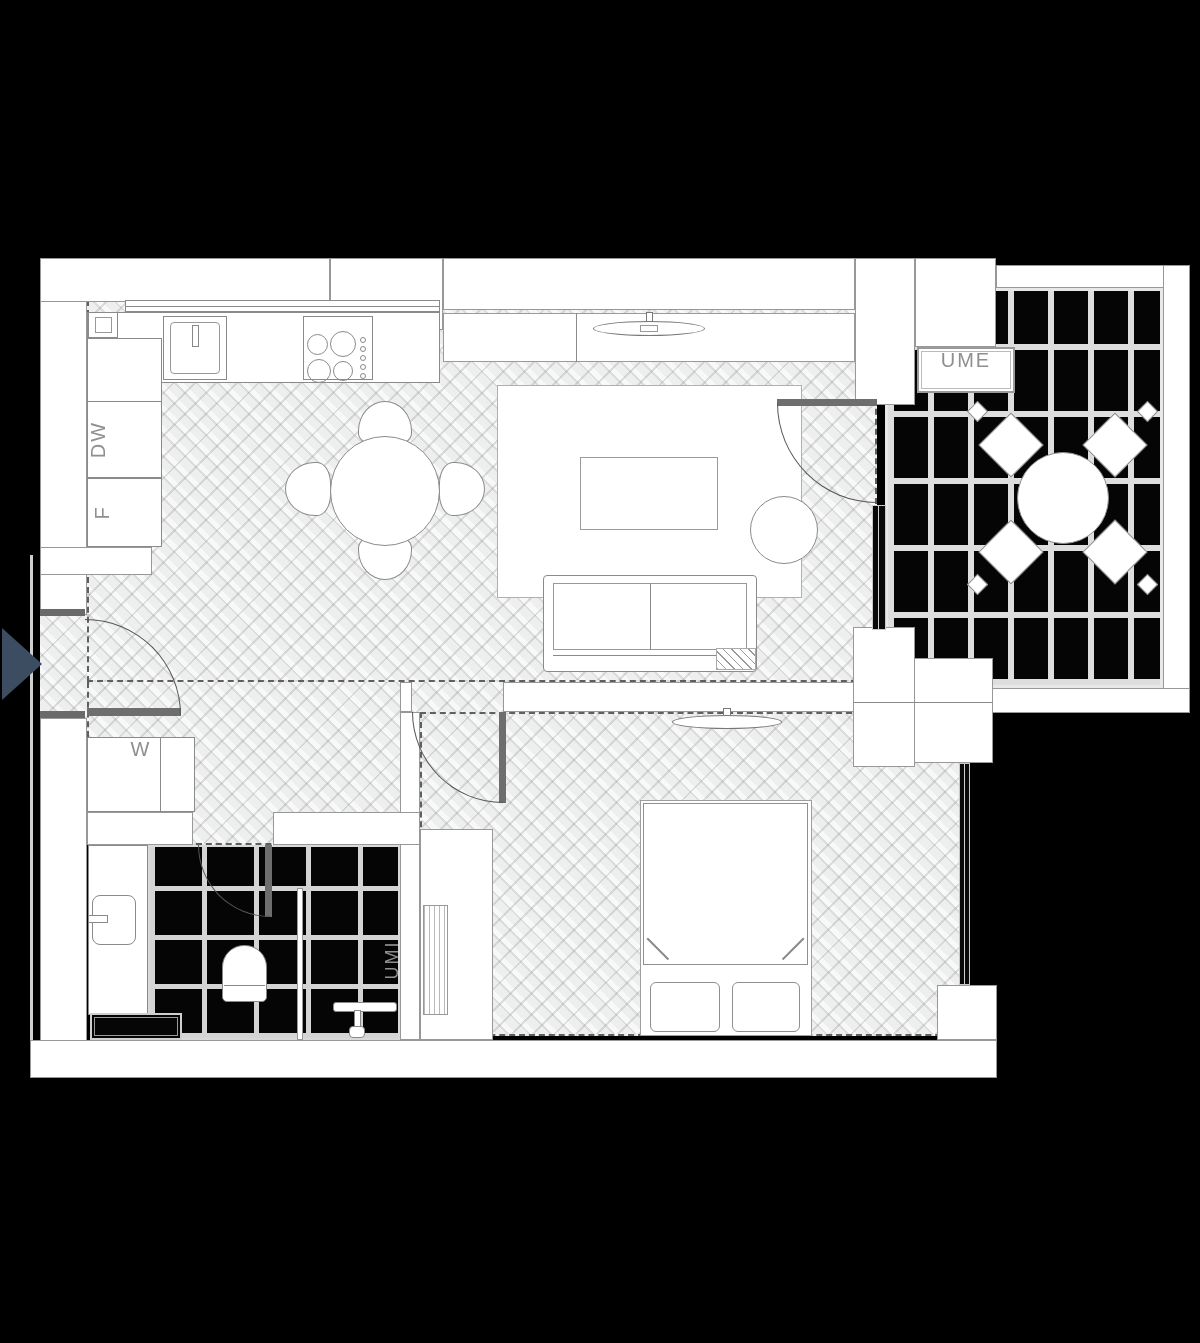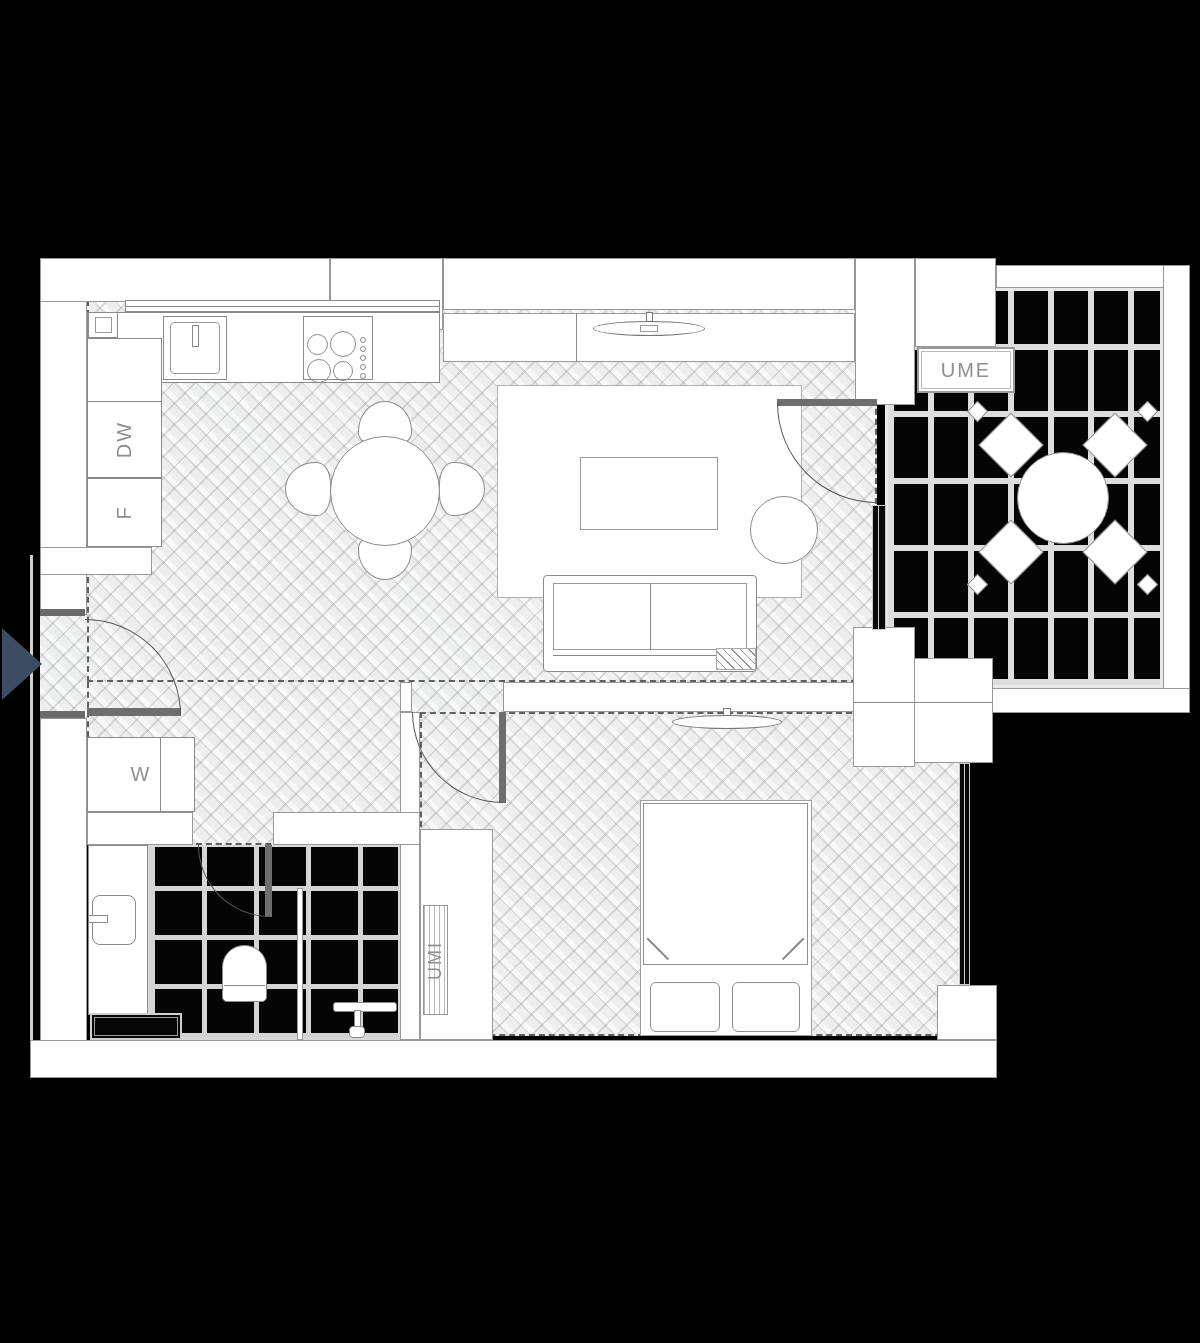--- a/index.html
+++ b/index.html
@@ -34,21 +34,21 @@
       repeating-linear-gradient(0deg,#d4d4d4 0 5px,transparent 5px 49px);
     border:2px solid #d9d9d9;
   }
   .win{background:#090909;border:1px solid #c9c9c9;}
   .line{background:#8a8a8a;}
   .leaf{background:#6e6e6e;}
   .arc{border:1.6px solid #555;background:transparent;}
   .arc-bl{border-top:none;border-right:none;border-bottom-left-radius:100%;}
   .arc-tr{border-bottom:none;border-left:none;border-top-right-radius:100%;}
   .lbl{color:#8f8f8f;font-size:20px;letter-spacing:2px;display:flex;
-       align-items:center;justify-content:center;text-align:center;}
+       justify-content:center;text-align:center;}
   .rot{transform:rotate(-90deg);}
   .dchair{width:54px;height:46px;background:#fff;border:1.5px solid #8a8a8a;
           border-radius:50% 50% 40% 40% / 65% 65% 30% 30%;}
   .bchair{width:46px;height:46px;background:#fff;border:1.5px solid #888;transform:rotate(45deg);}
   .btab{width:15px;height:15px;background:#fff;border:1.5px solid #888;transform:rotate(45deg);}
   .tv{background:#fff;border:1px solid #777;border-radius:50%/50%;}
   .circle{border-radius:50%;}
   .umi-strip{background:#fff;border:1px solid #999;
     background-image:repeating-linear-gradient(90deg,#b9b9b9 0 1px,transparent 1px 5px);}
   .toilet{background:#fff;border:1.5px solid #888;border-radius:22px 22px 5px 5px;}

